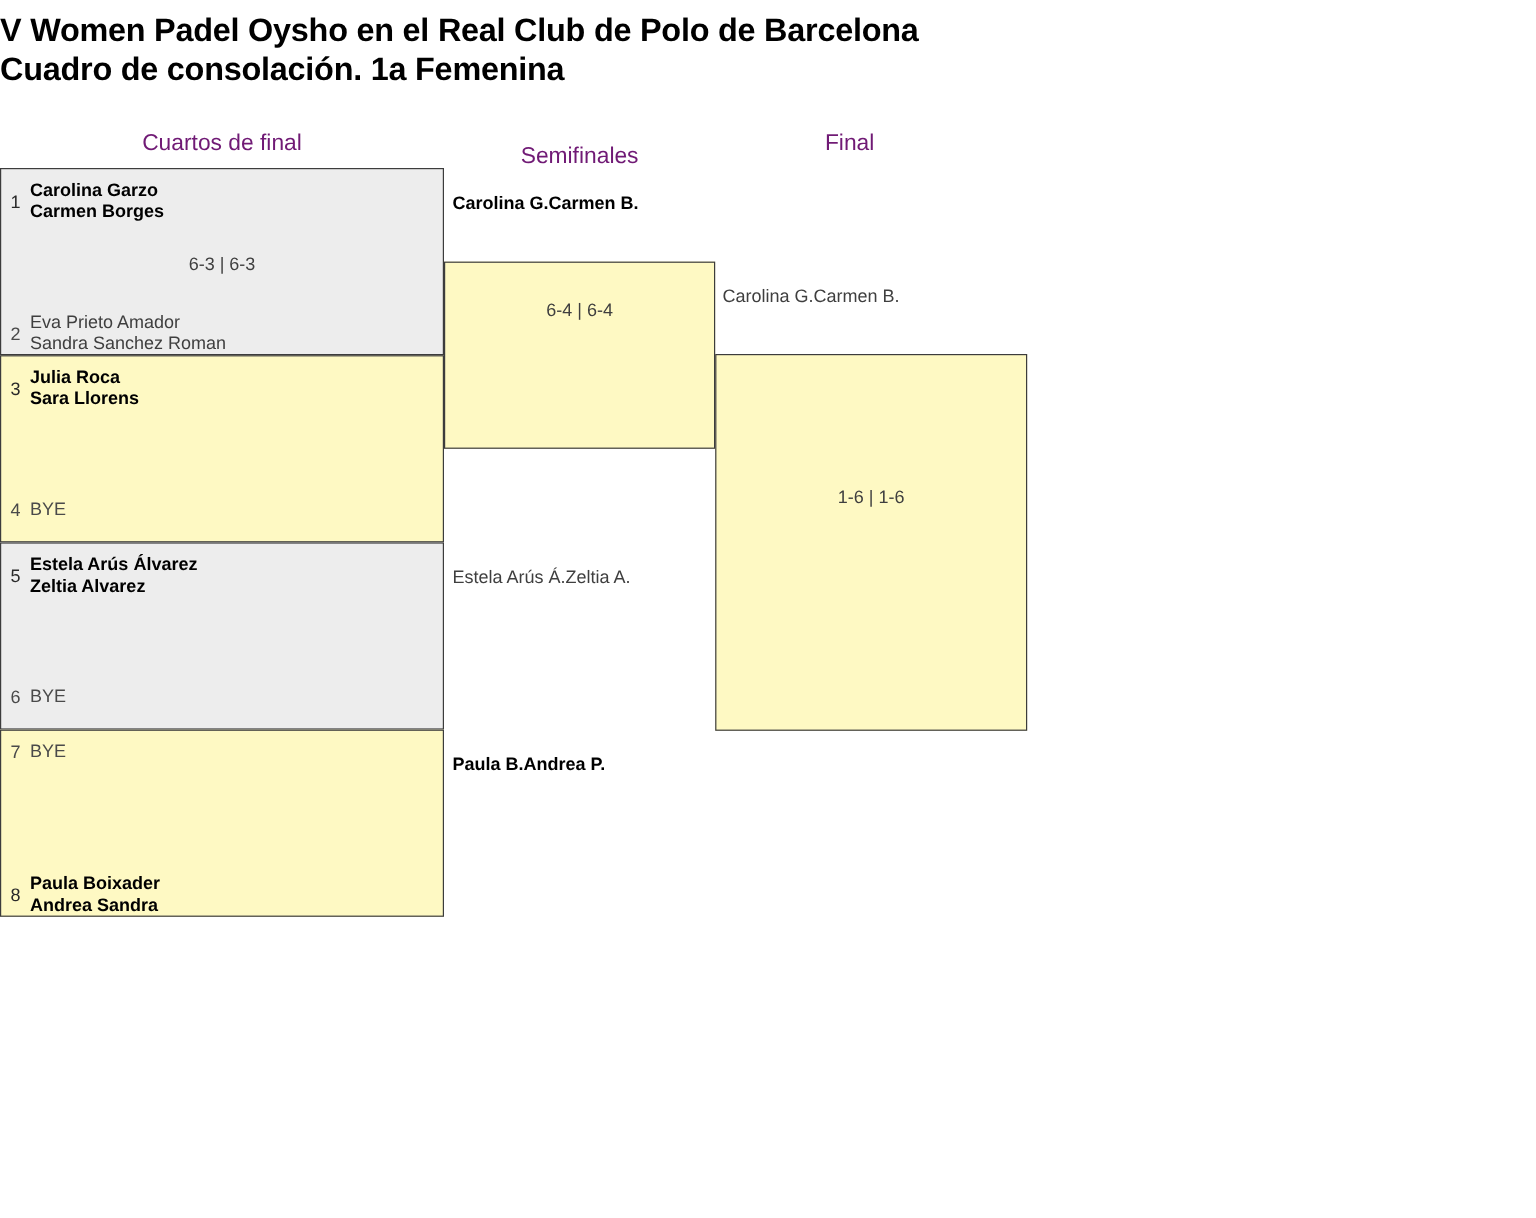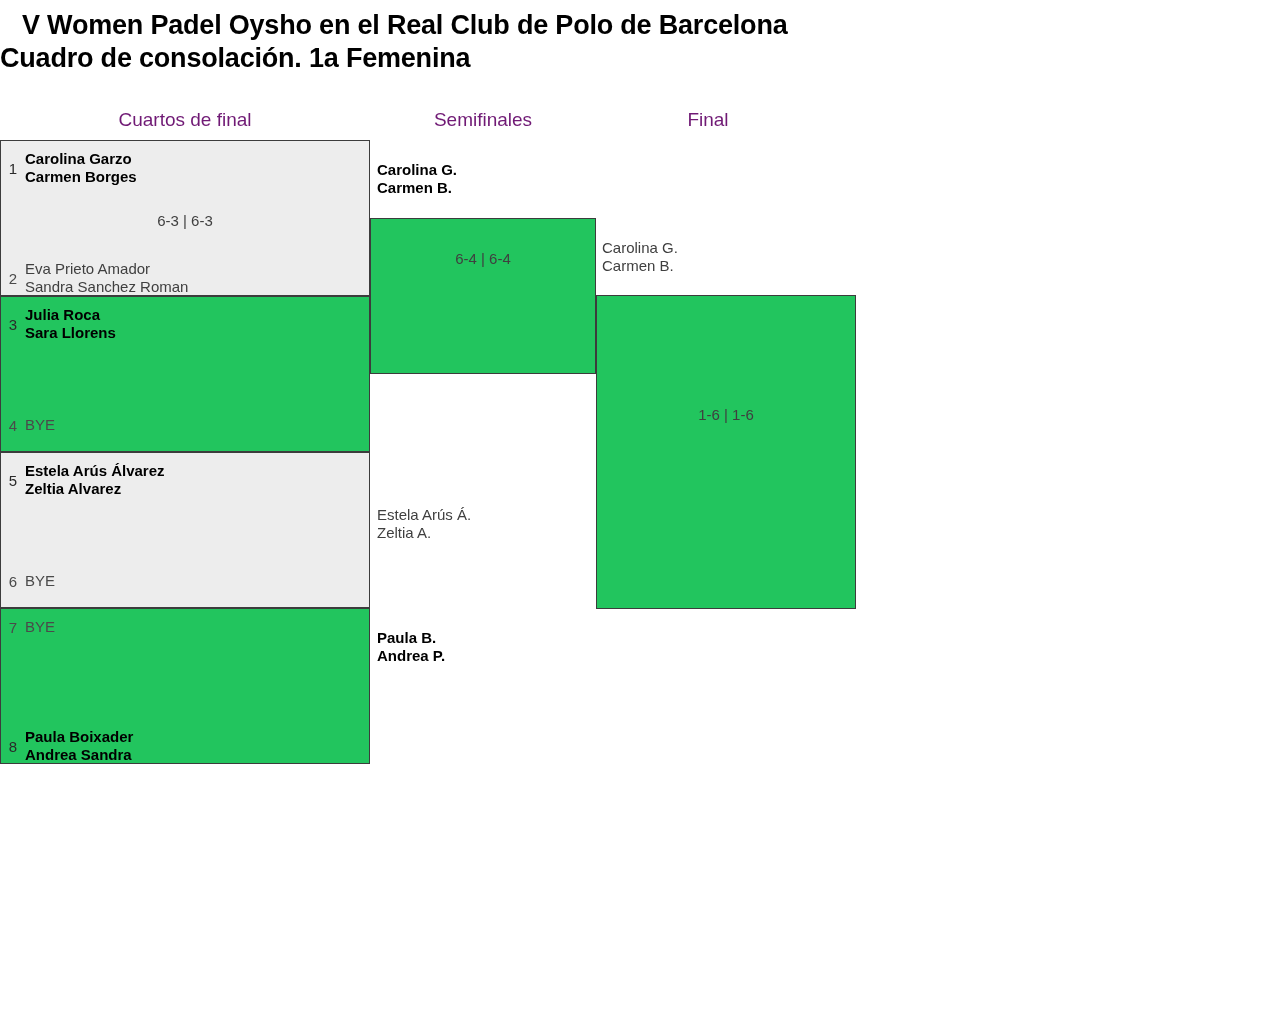--- a/index.html
+++ b/index.html
@@ -15,44 +15,44 @@
   
   #title-block { position: absolute; left: 0; top: 0; width: 1280px; }
   .title-line {
     font-size: 27px;
     font-weight: 700;
     letter-spacing: -0.2px;
     color: #000000;
     line-height: 33px;
     white-space: nowrap;
   }
-  #title-main { padding-top: 9px; padding-left: 22px; }
+  #title-main { padding-top: 9px; }
 
   
   .round-header {
     position: absolute;
     font-size: 19px;
     font-weight: 400;
     color: #701a75;
     text-align: center;
     white-space: nowrap;
     line-height: 22px;
   }
   #hdr-qf   { left: 0px;   top: 109px; width: 370px; }
-  #hdr-sf   { left: 370px; top: 109px; width: 226px; }
+  #hdr-sf   { left: 370px; top: 120px; width: 226px; }
   #hdr-fin  { left: 596px; top: 109px; width: 224px; }
 
   
   #bracket { position: absolute; left: 0; top: 0; width: 1280px; height: 1015px; }
 
   
   .match-box {
     position: absolute;
     border: 1px solid #3c3c3c;
-    background: #22c55e;
+    background: #fef9c3;
   }
   .match-box.shaded { background: #ededed; }
 
   
   .qf { left: 0px; width: 370px; height: 156px; }
   #qf-1 { top: 140px; }
   #qf-2 { top: 296px; }
   #qf-3 { top: 452px; }
   #qf-4 { top: 608px; }
 
@@ -111,34 +111,34 @@
     white-space: nowrap;
   }
   .qf .score { top: 71px; }
   .sf .score { top: 31px; }
   .fin .score { top: 110px; }
 
   
   .advance {
     position: absolute;
     display: flex;
-    flex-direction: column;
+    flex-direction: row;
     line-height: 18px;
     white-space: nowrap;
   }
   .advance .p {
     font-size: 15px;
     font-weight: 400;
     color: #3f3f3f;
   }
   .advance.winner .p { font-weight: 700; color: #000000; }
 
   #adv-sf1-top    { left: 377px; top: 161px; }
   #adv-sf1-bottom { left: 377px; top: 317px; }
-  #adv-sf2-top    { left: 377px; top: 473px; margin-top: 33px; }
+  #adv-sf2-top    { left: 377px; top: 473px; }
   #adv-sf2-bottom { left: 377px; top: 629px; }
   #adv-fin-top    { left: 602px; top: 239px; }
   #adv-fin-bottom { left: 602px; top: 551px; }
 </style>
 </head>
 <body>
 
 <div id="title-block">
   <div id="title-main" class="title-line">V Women Padel Oysho en el Real Club de Polo de Barcelona</div>
   <div class="title-line">Cuadro de consolación. 1a Femenina</div>

